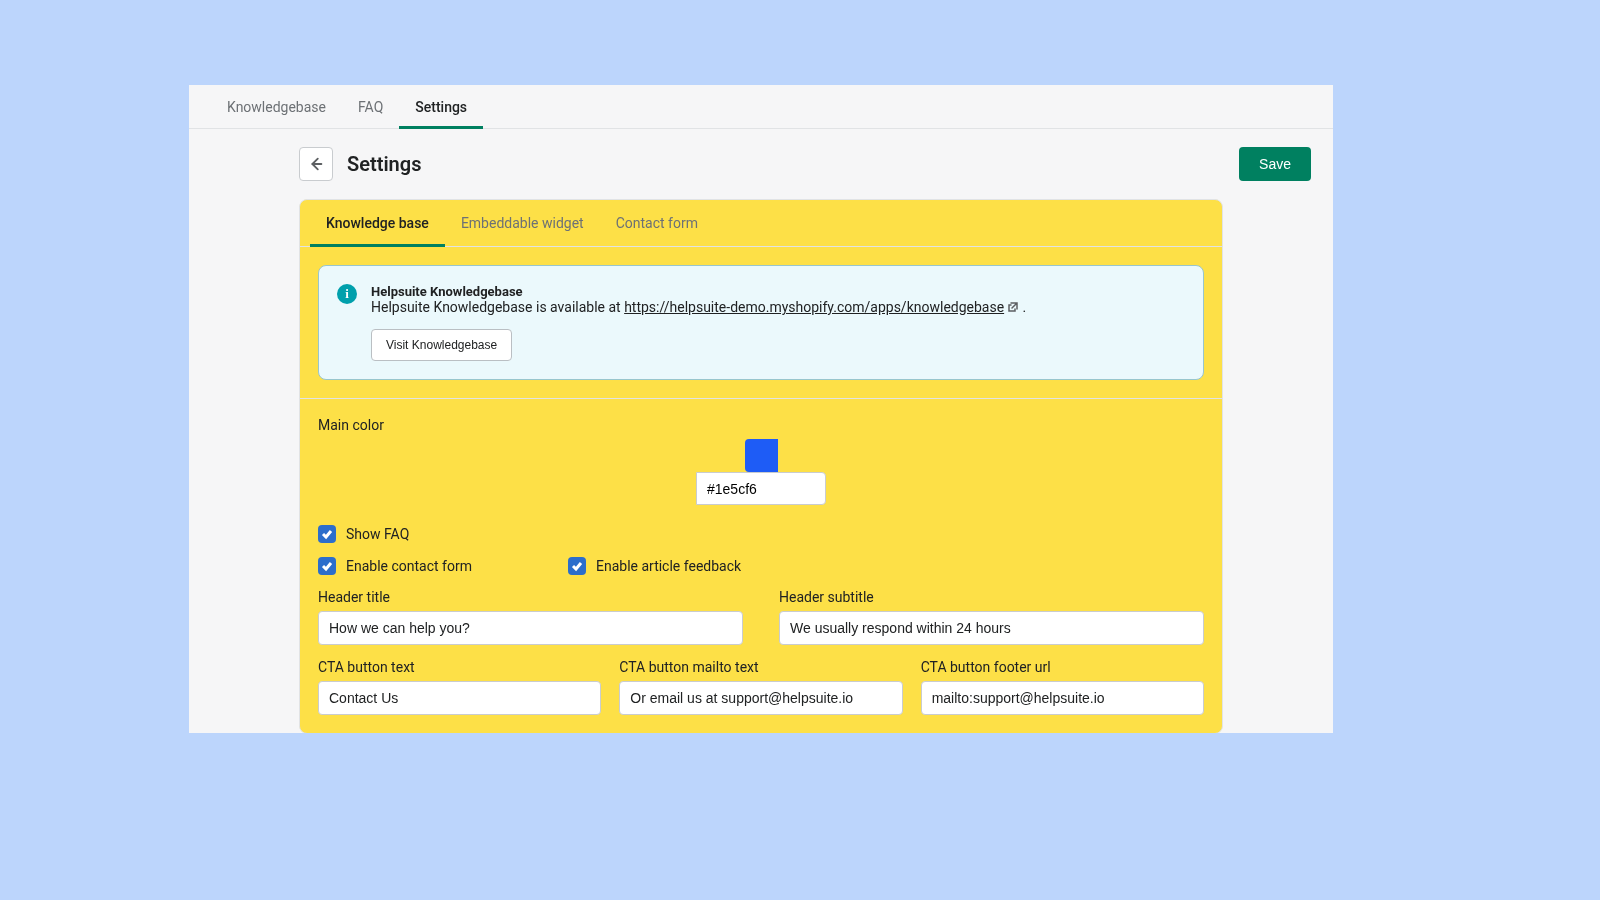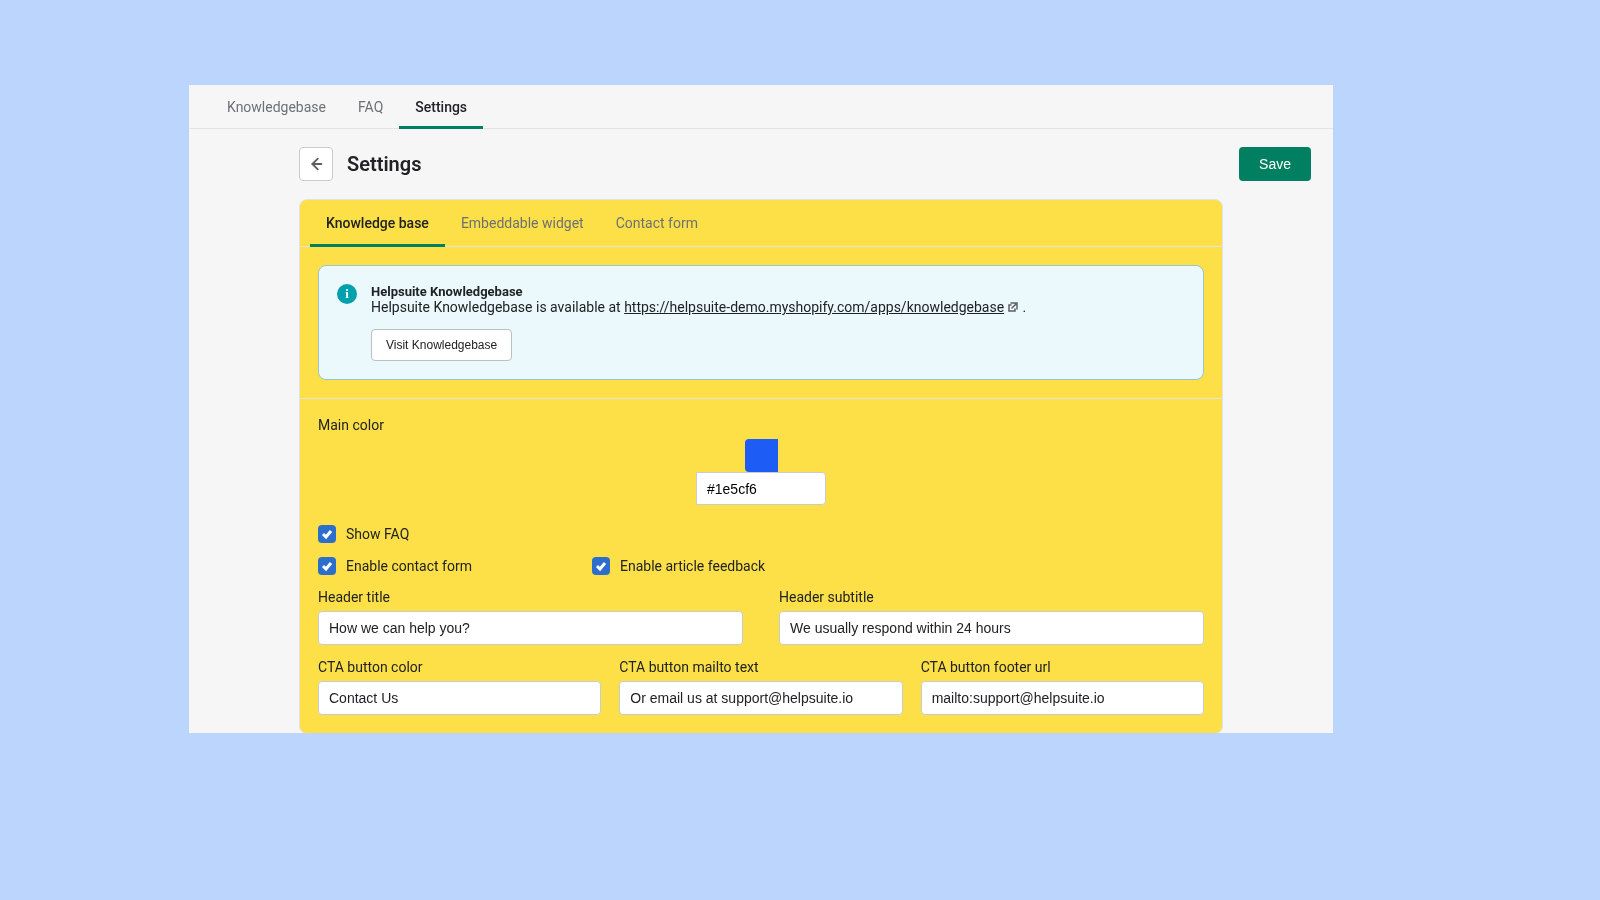--- a/index.html
+++ b/index.html
@@ -315,21 +315,21 @@
         <div class="check-item">
           <div class="fake-check">
               <svg viewBox="0 0 12 12">
                 <polyline points="2,6 5,9 10,3"></polyline>
               </svg>
             </div>
           <span>Show FAQ</span>
         </div>
       </div>
 
-      <div class="check-row" style="gap:120px;">
+      <div class="check-row" style="gap:96px;">
         <div class="check-item">
           <div class="fake-check">
               <svg viewBox="0 0 12 12">
                 <polyline points="2,6 5,9 10,3"></polyline>
               </svg>
             </div>
           <span>Enable contact form</span>
         </div>
         <div class="check-item">
           <div class="fake-check">
@@ -347,21 +347,21 @@
           <input class="text-input" value="How we can help you?" style="">
         </div>
         <div class="field">
           <label class="field-label">Header subtitle</label>
           <input class="text-input" value="We usually respond within 24 hours" style="">
         </div>
       </div>
 
       <div class="row-3">
         <div class="field">
-          <label class="field-label">CTA button color</label>
+          <label class="field-label">CTA button text</label>
           <input class="text-input" value="Contact Us" style="">
         </div>
         <div class="field">
           <label class="field-label">CTA button mailto text</label>
           <input class="text-input" value="Or email us at support@helpsuite.io" style="">
         </div>
         <div class="field">
           <label class="field-label">CTA button footer url</label>
           <input class="text-input" value="mailto:support@helpsuite.io" style="">
         </div>

